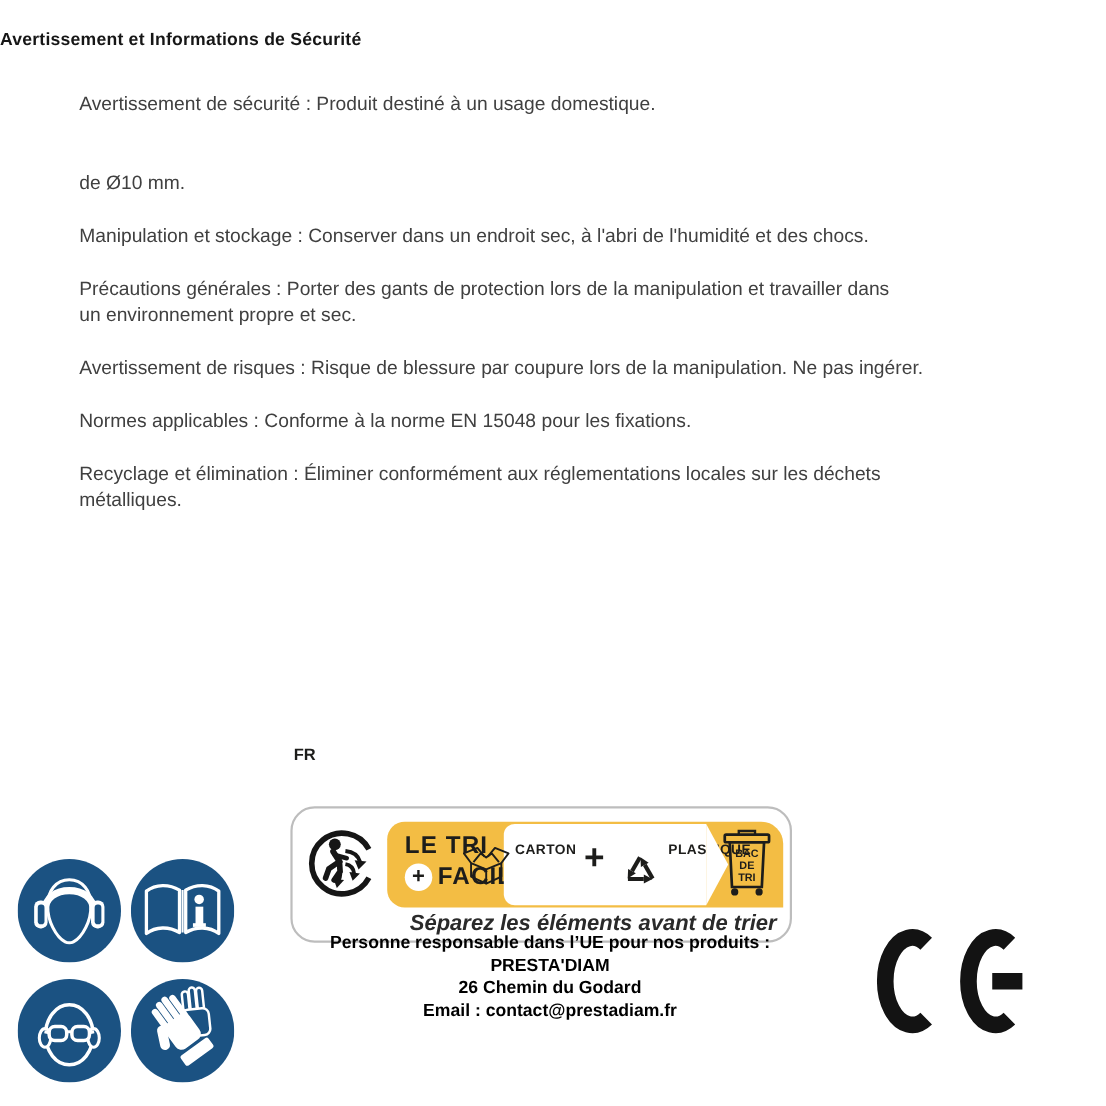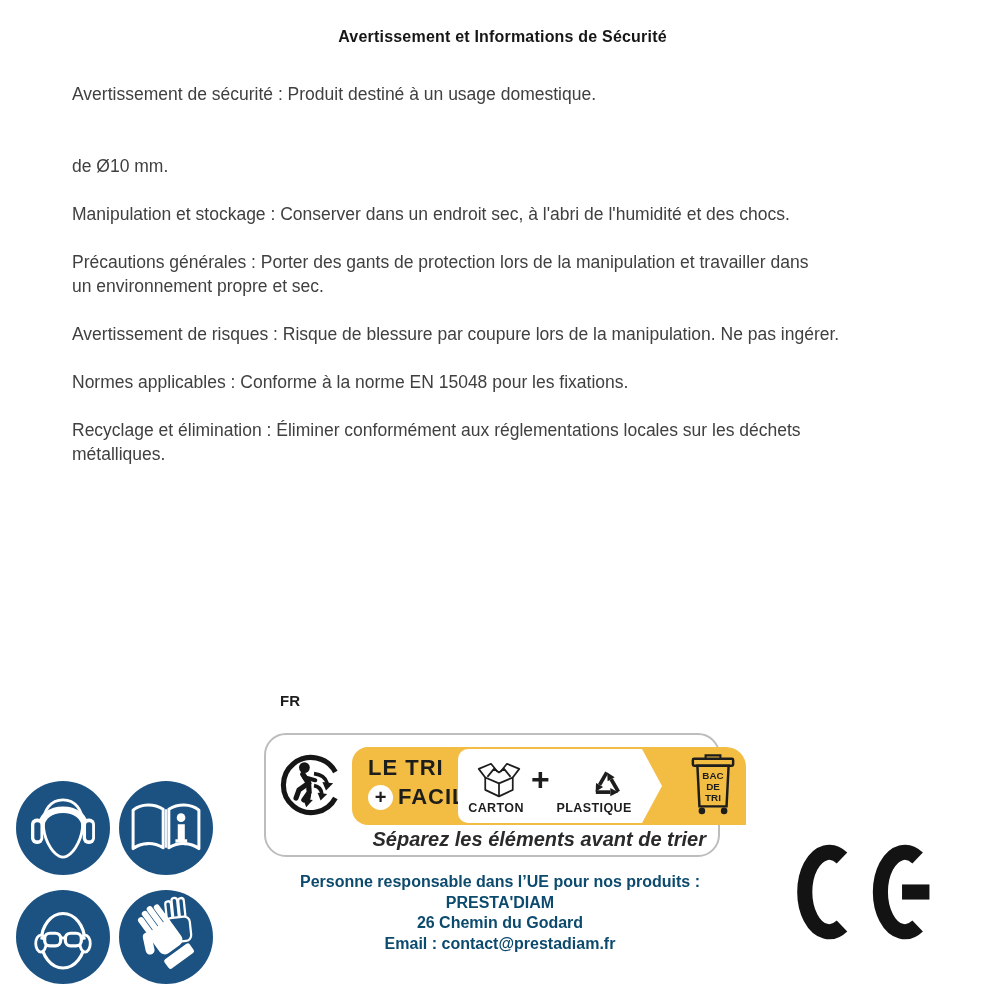--- a/index.html
+++ b/index.html
@@ -3,48 +3,48 @@
 <meta charset="utf-8">
 <style>
   html,body{margin:0;padding:0;}
   body{
     width:1005px;height:1005px;position:relative;background:#ffffff;
     font-family:"Liberation Sans",sans-serif;color:#1a1a1a;overflow:hidden;
   }
   [data-interactable]{box-sizing:border-box;}
 
   .doc-title{
-    position:absolute;left:0;right:0;top:28px;text-align:center;
+    position:absolute;left:0;right:0;top:28px;
     font-size:16px;font-weight:bold;color:#161616;letter-spacing:.2px;
   }
   .content{
     position:absolute;left:72px;top:82px;width:900px;
     font-size:17.5px;line-height:24px;color:#404040;
   }
   .content p{margin:0 0 24px 0;}
 
   
   .icons-grid{
     position:absolute;left:16px;top:781px;
     display:grid;grid-template-columns:94px 94px;gap:15px 9px;
   }
   .icons-grid svg{display:block;}
 
   
   .fr-label{
-    position:absolute;left:267px;top:692px;
-    font-size:15px;font-weight:bold;color:#1d1d1b;margin-left:13px;
+    position:absolute;left:267px;top:678px;
+    font-size:15px;font-weight:bold;color:#1d1d1b;
   }
   .banner{
     position:absolute;left:264px;top:733px;width:456px;height:124px;
     background:#fff;border:2px solid #bdbdbd;border-radius:22px;
   }
   .triman{position:absolute;left:12px;top:10px;}
   .yellow-zone{
-    position:absolute;left:86px;top:12px;width:394px;height:78px;
+    position:absolute;left:86px;top:12px;width:360px;height:78px;
     background:#F3BD44;border-radius:16px 20px 0 16px;
   }
   .le-tri{
     position:absolute;left:16px;top:9px;color:#1d1d1b;font-weight:bold;
   }
   .le-tri .row1{font-size:22px;letter-spacing:1px;line-height:24px;}
   .le-tri .row2{display:flex;align-items:center;gap:5px;margin-top:4px;}
   .plus-circle{
     width:25px;height:25px;border-radius:50%;background:#fff;color:#1d1d1b;
     display:flex;align-items:center;justify-content:center;
@@ -54,33 +54,33 @@
   .white-tag{
     position:absolute;left:106px;top:2px;width:184px;height:74px;
     background:#fff;border-radius:10px 0 0 10px;
     display:flex;align-items:center;justify-content:center;gap:7px;
   }
   .tag-arrow{
     position:absolute;left:290px;top:2px;width:0;height:0;
     border-top:37px solid transparent;border-bottom:37px solid transparent;
     border-left:20px solid #fff;
   }
-  .material{display:flex;flex-direction:column;align-items:flex-end;gap:1px;}
+  .material{display:flex;flex-direction:row;align-items:flex-start;gap:1px;}
   .material-label{font-size:12.5px;font-weight:bold;color:#1d1d1b;letter-spacing:.4px;}
   .big-plus{font-size:32px;font-weight:bold;color:#1d1d1b;margin-top:-14px;}
   .bin{position:absolute;right:10px;top:5px;}
   .caption{
     position:absolute;right:12px;bottom:4px;
     font-size:20px;font-style:italic;font-weight:bold;color:#2a2a2a;
   }
 
   
   .address{
-    position:absolute;left:252px;top:872px;width:496px;text-align:center;
-    font-size:16px;font-weight:bold;color:#0c4a6e;line-height:20.5px;
+    position:absolute;left:252px;top:848px;width:496px;text-align:center;
+    font-size:16px;font-weight:bold;color:#000000;line-height:20.5px;
   }
 
   
   .ce{position:absolute;left:797px;top:840px;}
 </style>
 </head>
 <body>
 
 <div class="doc-title" data-interactable="false">Avertissement et Informations de Sécurité</div>
 

